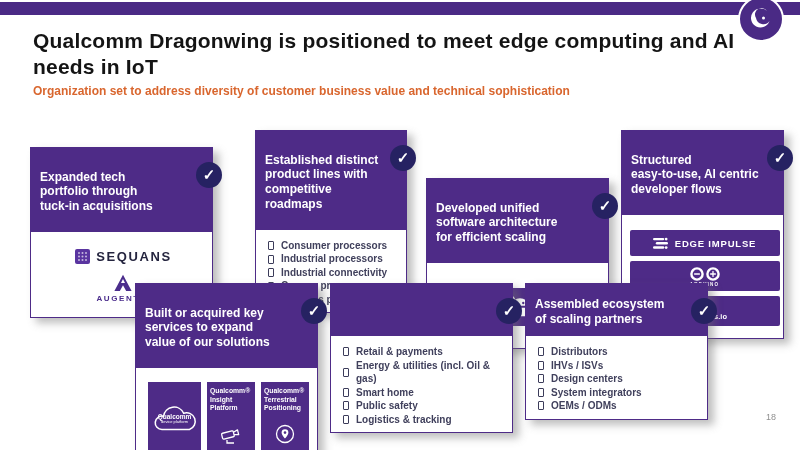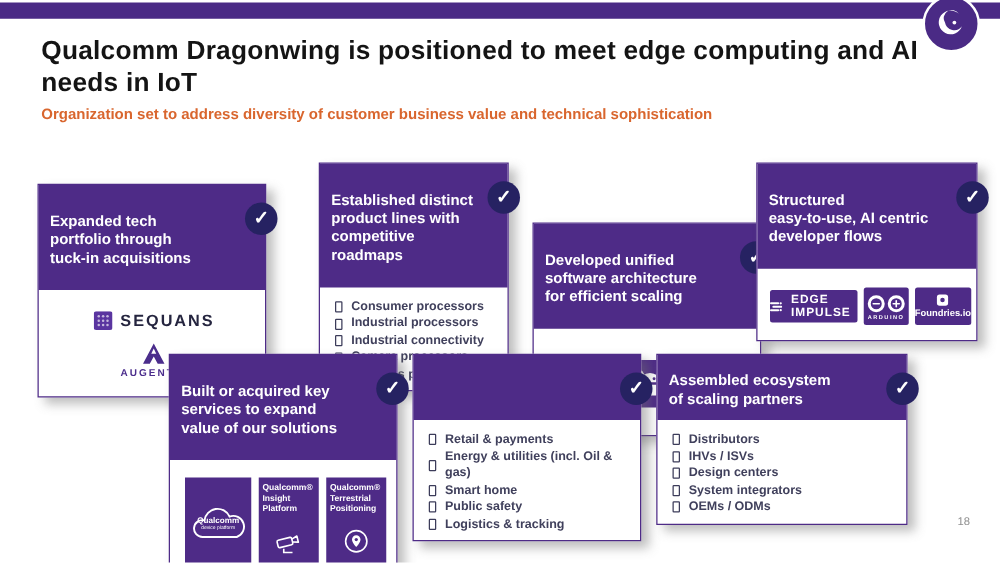--- a/index.html
+++ b/index.html
@@ -54,21 +54,21 @@
   
   .logo-col{display:flex;flex-direction:column;align-items:center;gap:9px;padding:10px 0 8px 0;}
   .sequans{display:flex;align-items:center;gap:6px;}
   .sequans-text{font-size:13px;font-weight:bold;color:#25253f;letter-spacing:1.6px;}
   .augentix{display:flex;flex-direction:column;align-items:center;gap:2px;}
   .augentix-text{font-size:8px;font-weight:bold;color:#4b2d8c;letter-spacing:1.6px;}
   
   .os-row{display:flex;justify-content:center;gap:19px;padding:18px 0 16px 0;}
   .os-sq{width:38px;height:38px;background:#4e2b87;display:flex;align-items:center;justify-content:center;}
   
-  .bar-col{display:flex;flex-direction:row;align-items:center;gap:5px;padding:8px 0 6px 0;}
+  .bar-col{display:flex;flex-direction:column;align-items:center;gap:5px;padding:8px 0 6px 0;}
   .dev-bar{
     width:150px;background:#4e2b87;border-radius:2px;color:#ffffff;
     display:flex;flex-direction:column;align-items:center;justify-content:center;
   }
   .dev-bar.ei{height:26px;flex-direction:row;gap:7px;}
   .ei-label{font-size:9.5px;font-weight:bold;letter-spacing:.8px;}
   .dev-bar.ard{height:30px;}
   .ard-label{font-size:4.5px;font-weight:bold;letter-spacing:1.2px;margin-top:-1px;}
   .dev-bar.fio{height:30px;gap:1px;}
   .fio-label{font-size:7.5px;font-weight:bold;}
@@ -215,21 +215,21 @@
             <polygon points="12.2,5.3 21,4 21,11.4 12.2,11.4"></polygon>
             <polygon points="4,12.6 11,12.6 11,18.5 4,17.4"></polygon>
             <polygon points="12.2,12.6 21,12.6 21,20 12.2,18.7"></polygon>
           </g>
         </svg>
       </div>
     </div>
   </div>
 </div>
 
-<div class="card" style="left:605px;top:130px;width:177px;">
+<div class="card" style="left:621px;top:130px;width:163px;">
   <div class="card-head">
     <span>Structured
 easy-to-use, AI centric
 developer flows</span>
     <span class="check">✓</span>
   </div>
   <div class="card-body">
     <div class="bar-col">
       <div class="dev-bar ei">
         <svg width="15" height="13" viewBox="0 0 16 13">
@@ -342,21 +342,21 @@
         </li>
       <li>
           <span class="tofu"></span>
           <span>Logistics &amp; tracking</span>
         </li>
 
     </ul>
   </div>
 </div>
 
-<div class="card" style="left:525px;top:283px;width:201px;min-height:130px;">
+<div class="card" style="left:525px;top:283px;width:183px;min-height:130px;">
   <div class="card-head center">
     <span>Assembled ecosystem
 of scaling partners</span>
     <span class="check">✓</span>
   </div>
   <div class="card-body">
     <ul class="blist">
       <li>
           <span class="tofu"></span>
           <span>Distributors</span>

